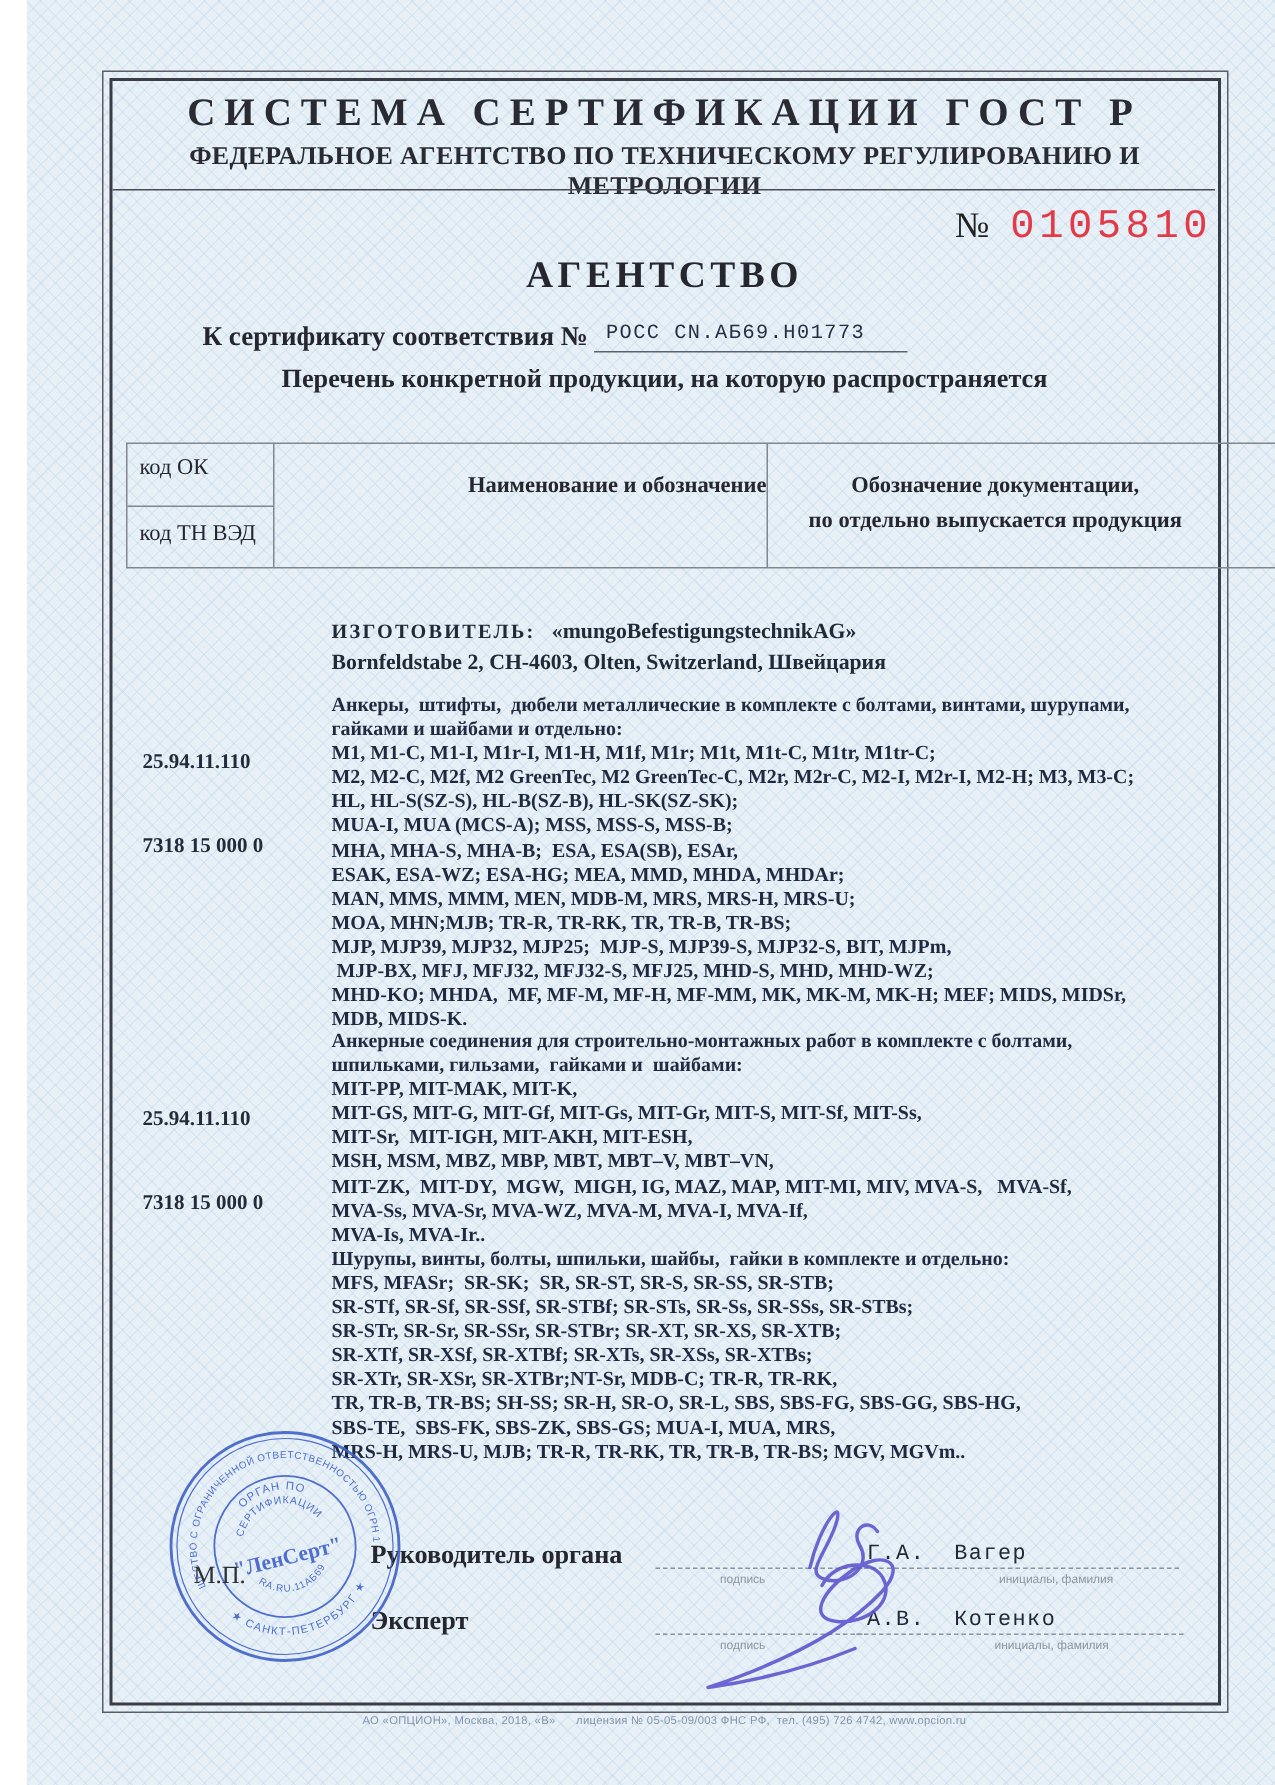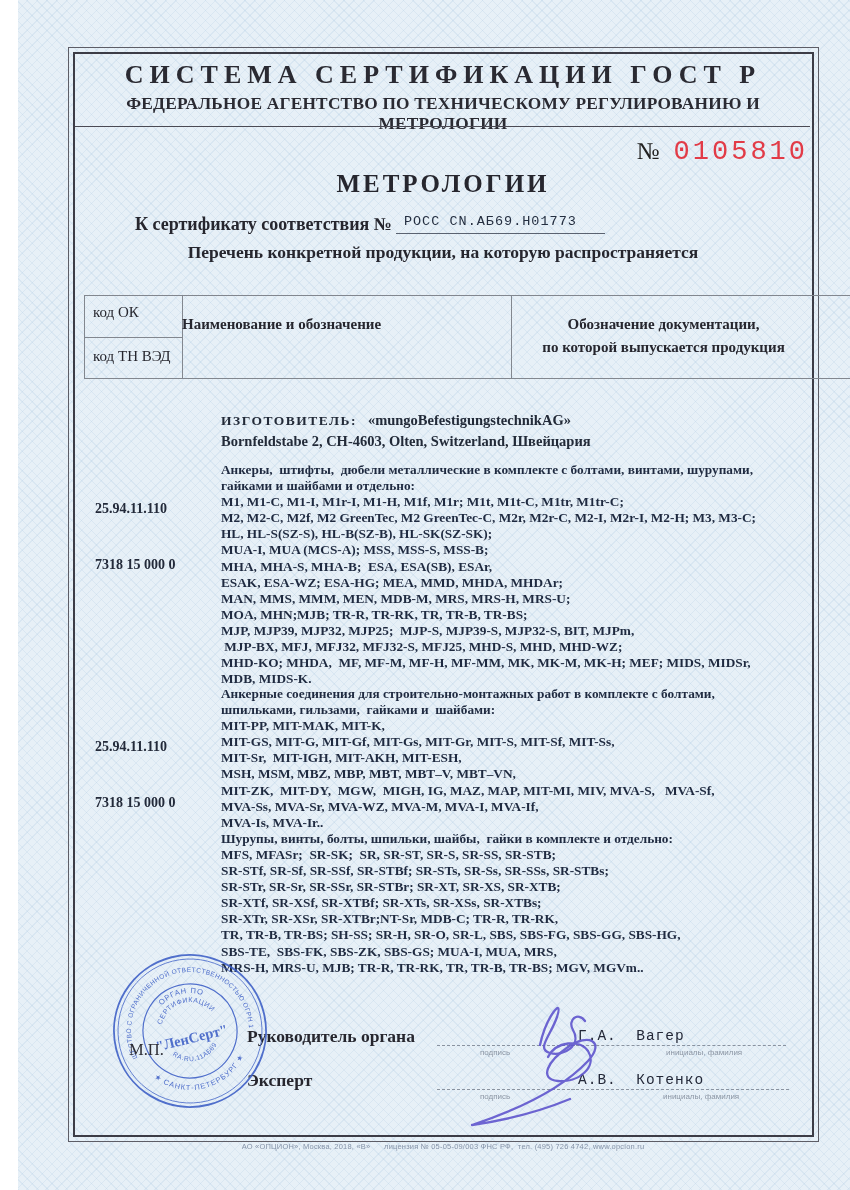--- a/index.html
+++ b/index.html
@@ -37,21 +37,21 @@
   .purpose1{left:60px;top:242px;width:730px;text-align:center;font-size:17.5px;font-weight:bold;}
   .purpose2{left:60px;top:272px;width:730px;text-align:center;font-size:17.5px;font-weight:bold;}
 
   
   .tbl{left:66px;top:295px;width:731px;height:82px;border:1.5px solid #82878f;padding-left:38px;}
   .tbl .v1{position:absolute;left:97px;top:0;height:100%;border-left:1.2px solid #82878f;}
   .tbl .v2{position:absolute;left:426px;top:0;height:100%;border-left:1.2px solid #82878f;}
   .tbl .h1{position:absolute;left:0;top:41px;width:97px;border-top:1.2px solid #82878f;}
   .tbl .c1a{position:absolute;left:8px;top:8px;font-size:15px;}
   .tbl .c1b{position:absolute;left:8px;top:52px;font-size:15px;}
-  .tbl .c2{position:absolute;left:97px;top:17px;width:329px;text-align:left;font-size:15px;font-weight:600;line-height:23px;}
+  .tbl .c2{position:absolute;left:97px;top:17px;width:329px;text-align:right;font-size:15px;font-weight:600;line-height:23px;}
   .tbl .c3{position:absolute;left:426px;top:17px;width:305px;text-align:center;font-size:15px;font-weight:600;line-height:23px;}
 
   .mfr{left:203px;top:410px;font-size:14.5px;font-weight:bold;color:#222a38;line-height:21px;}
   .mfr .lbl{letter-spacing:1.5px;font-size:13.5px;}
 
   .codes{font-size:14px;font-weight:bold;color:#232a3a;line-height:18.5px;white-space:pre;}
   .codes1{left:77px;top:463px;}
   .codes2{left:77px;top:701px;}
 
   .plines{font-size:13.3px;font-weight:bold;color:#1f2a40;line-height:16.1px;white-space:pre;width:600px;}
@@ -92,40 +92,40 @@
   <div class="frame-inner"></div>
 
   <div class="abs sys-title">СИСТЕМА СЕРТИФИКАЦИИ ГОСТ Р</div>
   <div class="abs agency">ФЕДЕРАЛЬНОЕ АГЕНТСТВО ПО ТЕХНИЧЕСКОМУ РЕГУЛИРОВАНИЮ И МЕТРОЛОГИИ</div>
   <div class="header-rule"></div>
 
   <div class="abs doc-number">
     <span>№</span><span class="num">0105810</span>
   </div>
 
-  <div class="abs doc-title">МЕТРОЛОГИИ</div>
+  <div class="abs doc-title">АГЕНТСТВО</div>
 
   <div class="abs cert-line">
     <span>К сертификату соответствия №</span><span class="cert-num">РОСС CN.АБ69.Н01773</span>
   </div>
 
   <div class="abs purpose1">Перечень конкретной продукции,  на которую распространяется</div>
 
   <div class="abs tbl">
     <div class="v1"></div>
     <div class="v2"></div>
     <div class="h1"></div>
     <div class="c1a">код ОК</div>
     <div class="c1b">код ТН ВЭД</div>
     <div class="c2">
       <div>Наименование и обозначение</div>
     </div>
     <div class="c3">
       <div>Обозначение документации,</div>
-      <div>по которой выпускается продукция</div>
+      <div>по отдельно выпускается продукция</div>
     </div>
   </div>
 
   <div class="abs mfr">
     <div><span class="lbl">ИЗГОТОВИТЕЛЬ:</span>&nbsp;&nbsp;&nbsp;<span>«mungoBefestigungstechnikAG»</span></div>
     <div>Bornfeldstabe 2, CH-4603, Olten, Switzerland, Швейцария</div>
   </div>
 
   <div class="abs codes codes1">
     <div>25.94.11.110</div>

